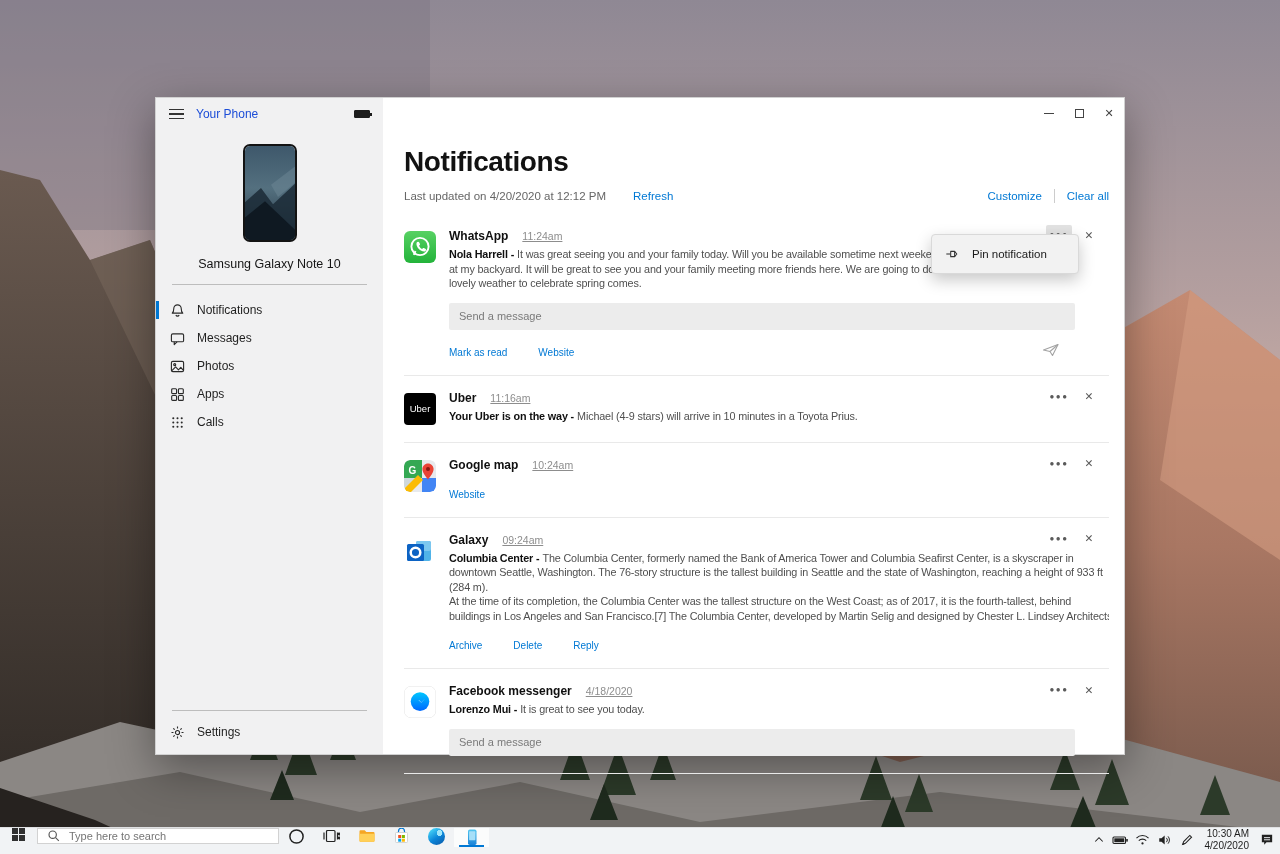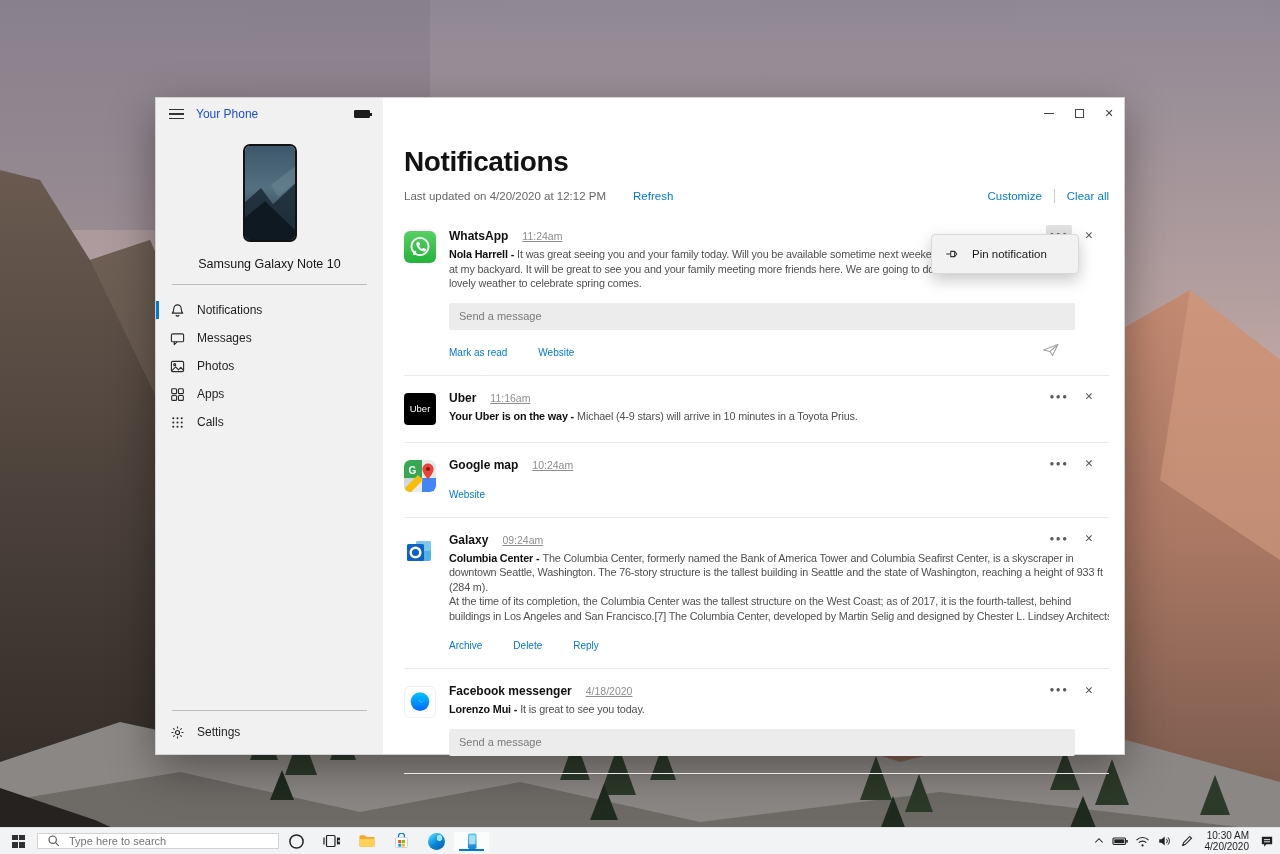--- a/index.html
+++ b/index.html
@@ -85,21 +85,21 @@
   .send-icon { position:absolute; right:49px; bottom:13px; cursor:pointer; }
 
   .context-menu { position:absolute; left:548px; top:136px; width:148px; height:40px;
     background:#f2f2f2; border:1px solid #d9d9d9; border-radius:4px;
     box-shadow:0 6px 16px rgba(0,0,0,.22); display:flex; align-items:center; gap:13px;
     padding:0 13px; font-size:11.5px; color:#1a1a1a; z-index:5; cursor:pointer; }
 
   
   .taskbar { position:absolute; left:0; bottom:0; width:100%; height:27px;
     background:#f1f3f5; border-top:1px solid rgba(0,0,0,.07);
-    display:flex; align-items:center; z-index:10; }
+    display:flex; align-items:flex-start; z-index:10; }
   .start-btn { width:37px; display:flex; align-items:center; justify-content:center; cursor:pointer; }
   .winlogo { width:13px; height:13px; display:grid; grid-template-columns:1fr 1fr; gap:1.5px; }
   .winlogo i { background:#303030; }
   .search-box { width:242px; background:#fff; border:1px solid #d2d2d2; display:flex;
     align-items:center; gap:8px; padding:0 9px; }
   .search-box input { border:none; outline:none; flex:1; font-family:inherit;
     font-size:11px; color:#444; background:transparent; }
   .tb-icon { width:35px; display:flex; align-items:center; justify-content:center;
     position:relative; cursor:pointer; }
   .tb-icon.active { background:rgba(255,255,255,.7); }

